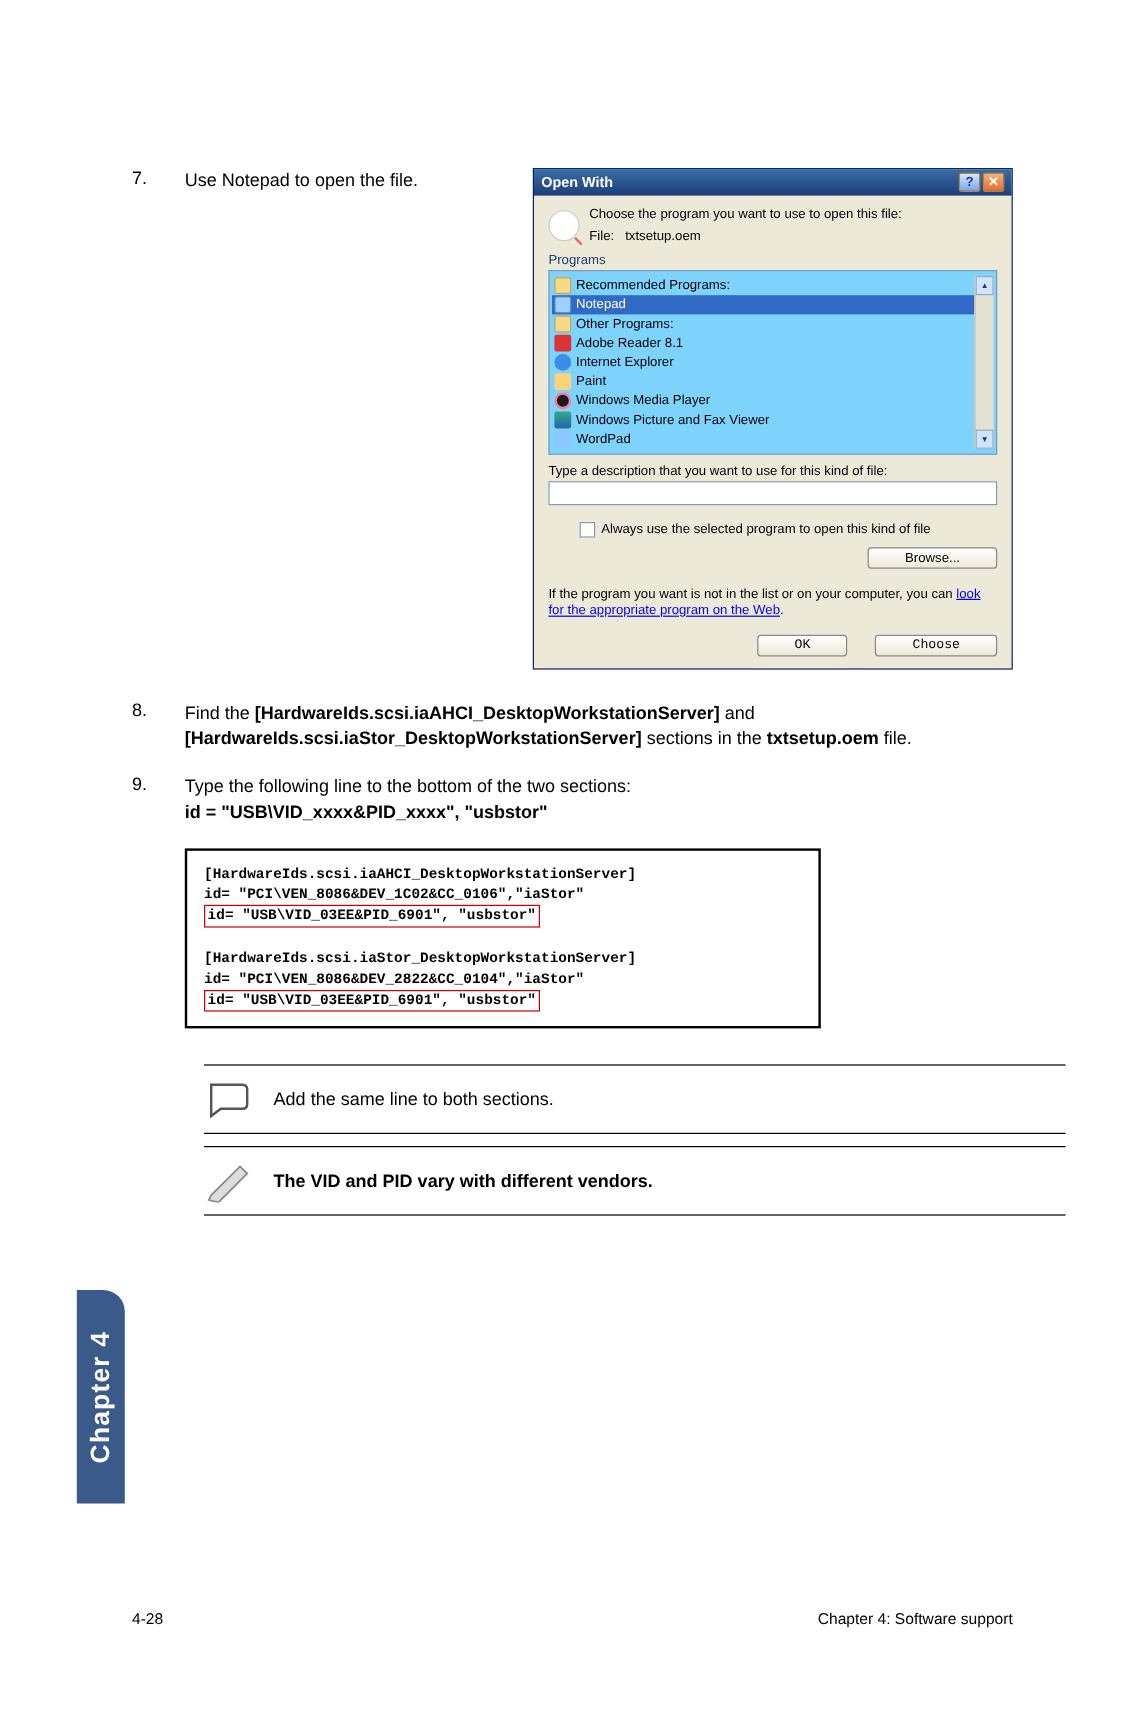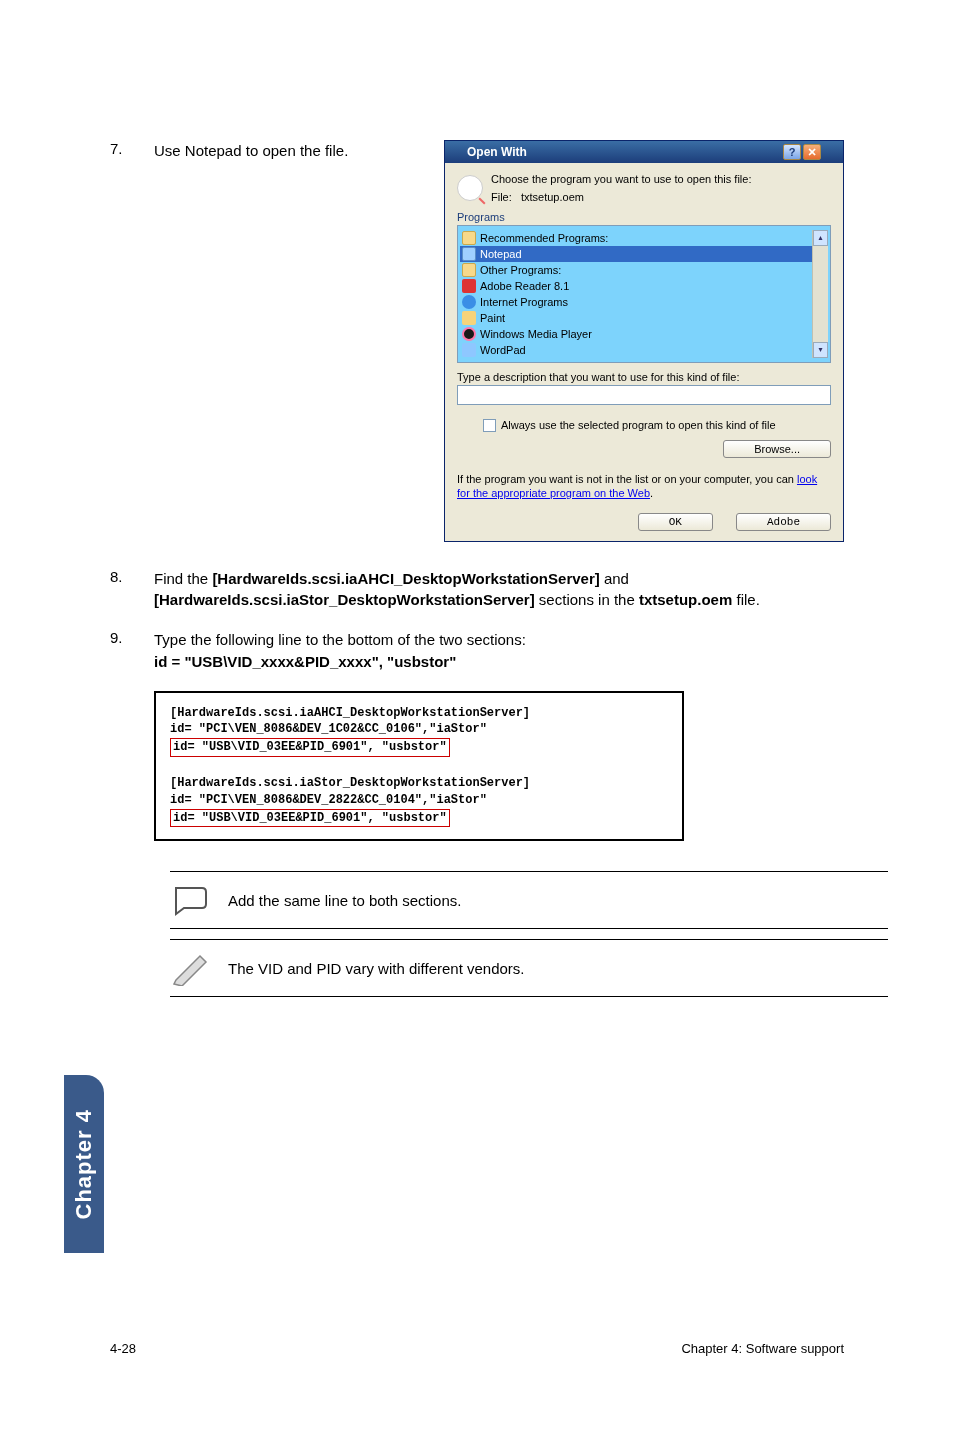--- a/index.html
+++ b/index.html
@@ -35,21 +35,21 @@
     flex-shrink: 0;
   }
   .dialog {
     border: 1px solid #0a246a;
     font-size: 11px;
     background: #ece9d8;
   }
   .dlg-title {
     background: linear-gradient(#3a6ea5,#1c3d7a);
     color: #fff;
-    padding: 3px 22px;
+    padding: 3px 6px;
     display: flex;
     align-items: center;
     font-weight: bold;
     font-size: 12px;
   }
   .dlg-title span { flex:1; }
   .dlg-help, .dlg-close {
     width: 18px; height: 16px;
     background: linear-gradient(#f7b07a,#e66b2e);
     border: 1px solid #a84;
@@ -112,20 +112,21 @@
     padding:10px 0;
   }
   .note-block2 {
     border-top:1px solid #000;
     border-bottom:1px solid #000;
     margin: 10px 0 0 60px;
     width: 718px;
     display:flex;
     align-items:center;
     padding:10px 0;
+    font-weight:bold;
   }
   .note-icon1, .note-icon2 {
     width:44px; height:36px; margin-right:14px; flex-shrink:0;
   }
   .note-text { font-size:15px; }
   
   .side-tab {
     position:absolute;
     left:64px;
     top:1075px;
@@ -196,29 +197,33 @@
               <div class="list-item">
                   <span class="li-icon folder"></span>
                   <span>Other Programs:</span>
                 </div>
               <div class="list-item indent">
                   <span class="li-icon" style="background:#d33;"></span>
                   <span>Adobe Reader 8.1</span>
                 </div>
               <div class="list-item indent">
                   <span class="li-icon" style="background:#3a8ee6;border-radius:50%;"></span>
-                  <span>Internet Programs</span>
+                  <span>Internet Explorer</span>
                 </div>
               <div class="list-item indent">
                   <span class="li-icon" style="background:#f7d37a;"></span>
                   <span>Paint</span>
                 </div>
               <div class="list-item indent">
                   <span class="li-icon" style="background:#1a1a1a;border-radius:50%;border:2px solid #f7a;"></span>
                   <span>Windows Media Player</span>
+                </div>
+              <div class="list-item indent">
+                  <span class="li-icon" style="background:linear-gradient(#3a8,#26a);"></span>
+                  <span>Windows Picture and Fax Viewer</span>
                 </div>
               <div class="list-item indent">
                   <span class="li-icon" style="background:#8ec7ff;"></span>
                   <span>WordPad</span>
                 </div>
             </div>
             <div class="sb">
               <div class="arr">▴</div>
               <div class="arr">▾</div>
             </div>
@@ -228,21 +233,21 @@
           <div class="chk-row">
             <div class="chk"></div>
             <span>Always use the selected program to open this kind of file</span>
           </div>
           <div class="browse-row"><button class="btn">Browse...</button></div>
           <div class="bottom-note">
             <span>If the program you want is not in the list or on your computer, you can </span><span class="link">look for the appropriate program on the Web</span><span>.</span>
           </div>
           <div class="okcancel">
             <button class="btn">OK</button>
-            <button class="btn">Adobe</button>
+            <button class="btn">Choose</button>
           </div>
         </div>
       </div>
     </div>
   </div>
 
   <div class="step-row" style="margin-top:26px;">
     <div class="step-num">8.</div>
     <div class="step-text">
       <span>Find the </span><b>[HardwareIds.scsi.iaAHCI_DesktopWorkstationServer]</b><span> and </span><b>[HardwareIds.scsi.iaStor_DesktopWorkstationServer]</b><span> sections in the </span><b>txtsetup.oem</b><span> file.</span>

